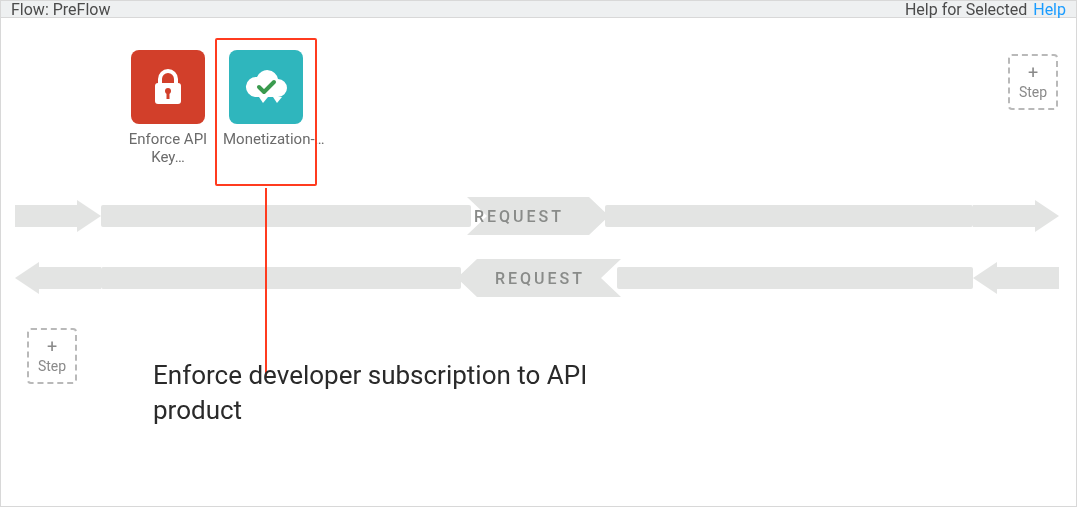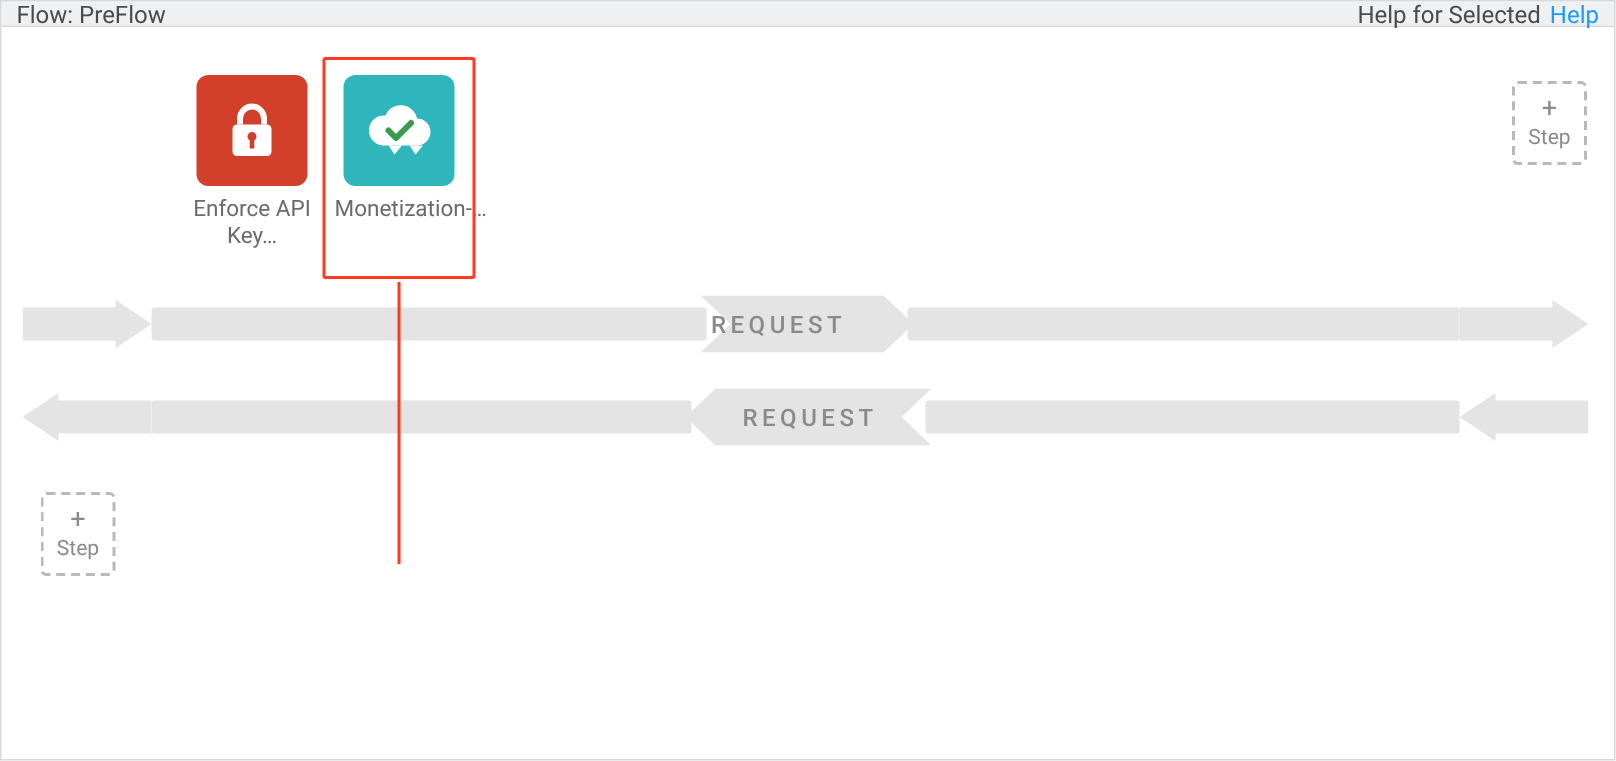--- a/index.html
+++ b/index.html
@@ -176,15 +176,16 @@
     <svg style="position:absolute; left:972px; top:244px;" width="86" height="32">
       <polygon points="86,5 24,5 24,0 0,16 24,32 24,27 86,27" fill="#e3e4e3"></polygon>
     </svg>
 
     <div class="add-step" style="left:26px; top:310px;">
       <span class="plus">+</span>
       <span>Step</span>
     </div>
 
     <div class="callout-line" style="left:264px; top:170px; height:188px;"></div>
+    <div class="callout-text" style="left:152px; top:340px; width:480px;">Enforce developer subscription to API product</div>
 
   </div>
 </div>
 
 </body></html>

